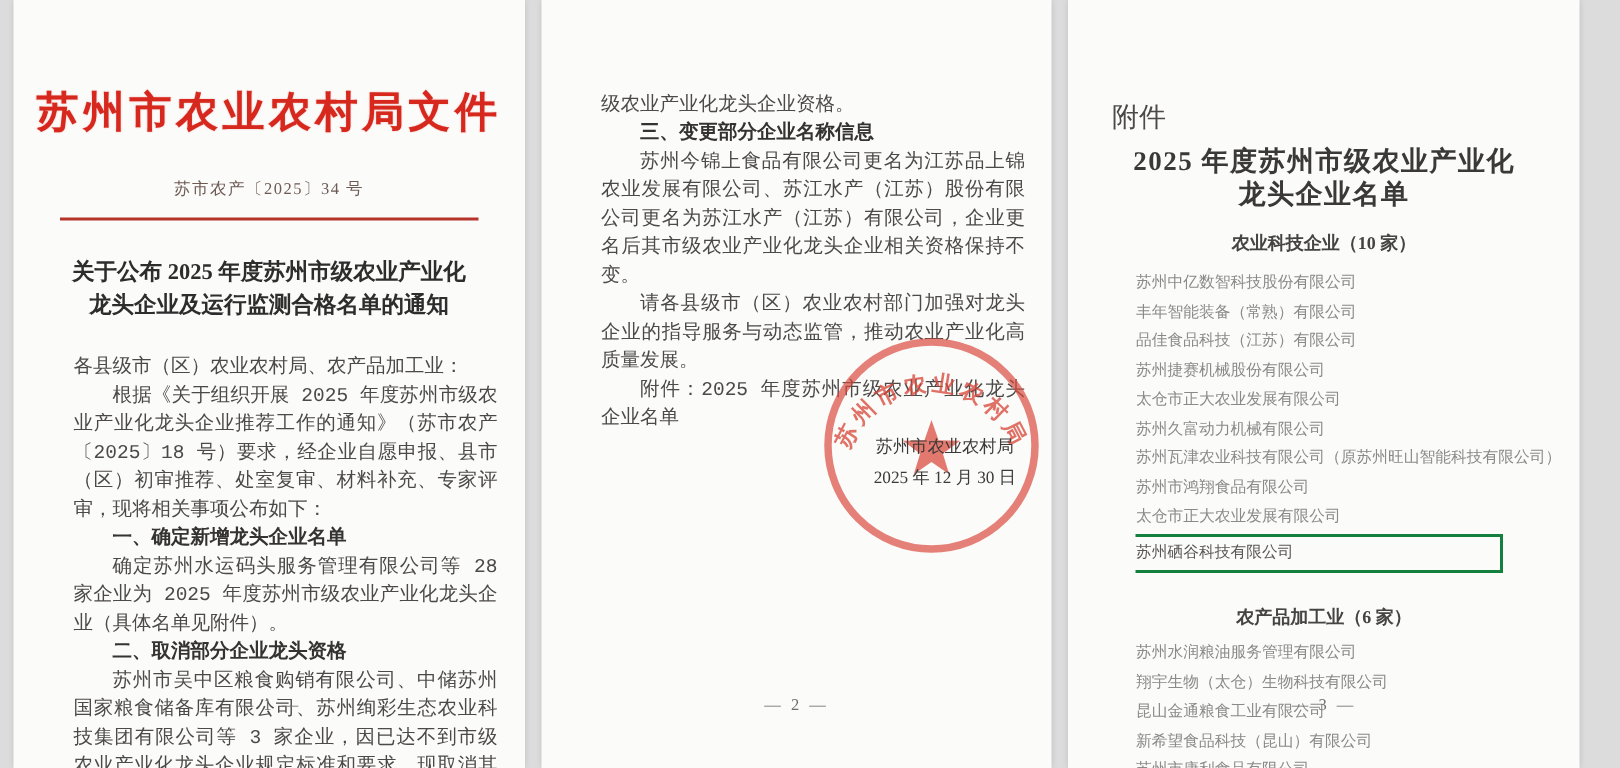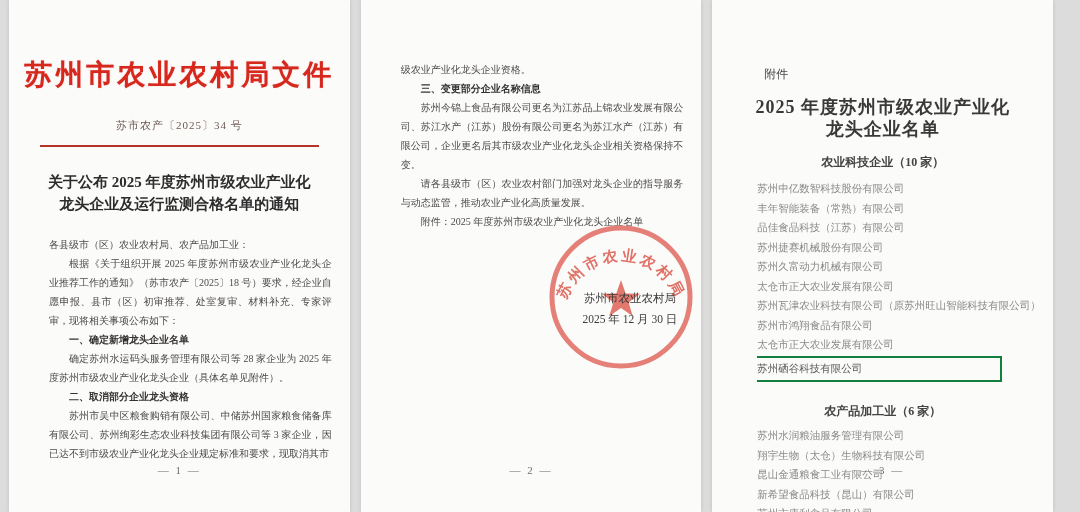--- a/index.html
+++ b/index.html
@@ -15,32 +15,32 @@
   }
   
   .p1-header{
     margin-top:56px;text-align:center;color:#d7281e;font-weight:bold;
     font-size:28px;letter-spacing:3px;
     text-shadow:0 0 1px rgba(215,40,30,.45);
   }
   .p1-docno{margin-top:24px;text-align:center;font-size:11px;color:#6d5a53;letter-spacing:1px;}
   .p1-redline{margin:12px auto 0;width:82%;height:2px;background:#b5342a;}
   .p1-title{margin-top:24px;text-align:center;font-weight:bold;color:#2e2d2d;font-size:15px;line-height:22px;}
-  .body-block{margin:20px 18px 0 40px;font-size:10px;line-height:19px;text-align:justify;color:#4c4a49;}
+  .body-block{margin:20px 18px 0 40px;font-size:13px;line-height:19px;text-align:justify;color:#4c4a49;font-family:Liberation Mono, monospace;}
   .body-block p{margin:0;}
   .indent{text-indent:2em;}
   .bold-head{font-weight:bold;text-indent:2em;color:#353332;}
   .page-footer{position:absolute;bottom:36px;left:0;width:100%;text-align:center;font-size:11px;color:#6f6f6f;letter-spacing:2px;}
   
   .p2-body{margin-top:60px;}
   .p2-attach{margin-top:34px;text-indent:2em;}
   .seal{position:absolute;top:222px;left:185px;width:150px;height:150px;opacity:.85;}
   .sign-block{position:absolute;top:288px;right:24px;text-align:center;font-size:11.5px;line-height:21px;color:#3c3a39;z-index:2;}
   
-  .p3-attach{position:absolute;top:66px;left:52px;font-size:12px;color:#4c4a49;}
+  .p3-attach{position:absolute;top:66px;left:29px;font-size:18px;color:#4c4a49;}
   .p3-title{margin-top:96px;text-align:center;font-weight:bold;color:#3a3938;font-size:18px;line-height:22px;letter-spacing:1px;}
   .p3-section{margin-top:14px;text-align:center;font-weight:bold;font-size:12px;color:#454443;}
   .p3-list{margin:8px 0 0 45px;font-size:10.5px;line-height:19.5px;color:#8a8a8a;list-style:none;padding:0;}
   .p3-list li{margin:0;white-space:nowrap;overflow:hidden;}
   .p3-list.second{margin-top:6px;}
   .highlight-box{
     display:inline-block;border:2px solid #15803d;padding:1px 8px 2px 6px;
     margin:1px 0 1px -8px;min-width:235px;color:#5a5856;
   }
   .p3-sec2{margin-top:20px;}
@@ -103,22 +103,22 @@
       <div>2025 年度苏州市级农业产业化</div>
       <div>龙头企业名单</div>
     </div>
     <div class="p3-section">农业科技企业（10 家）</div>
 
     <ul class="p3-list">
       <li>苏州中亿数智科技股份有限公司</li>
       <li>丰年智能装备（常熟）有限公司</li>
       <li>品佳食品科技（江苏）有限公司</li>
       <li>苏州捷赛机械股份有限公司</li>
+      <li>太仓市正大农业发展有限公司</li>
       <li>苏州久富动力机械有限公司</li>
-      <li>太仓市正大农业发展有限公司</li>
       <li>苏州瓦津农业科技有限公司（原苏州旺山智能科技有限公司）</li>
       <li>苏州市鸿翔食品有限公司</li>
       <li>太仓市正大农业发展有限公司</li>
       <li>
         <span class="highlight-box">苏州硒谷科技有限公司</span>
       </li>
     </ul>
 
     <div class="p3-section p3-sec2">农产品加工业（6 家）</div>
     <ul class="p3-list second">

